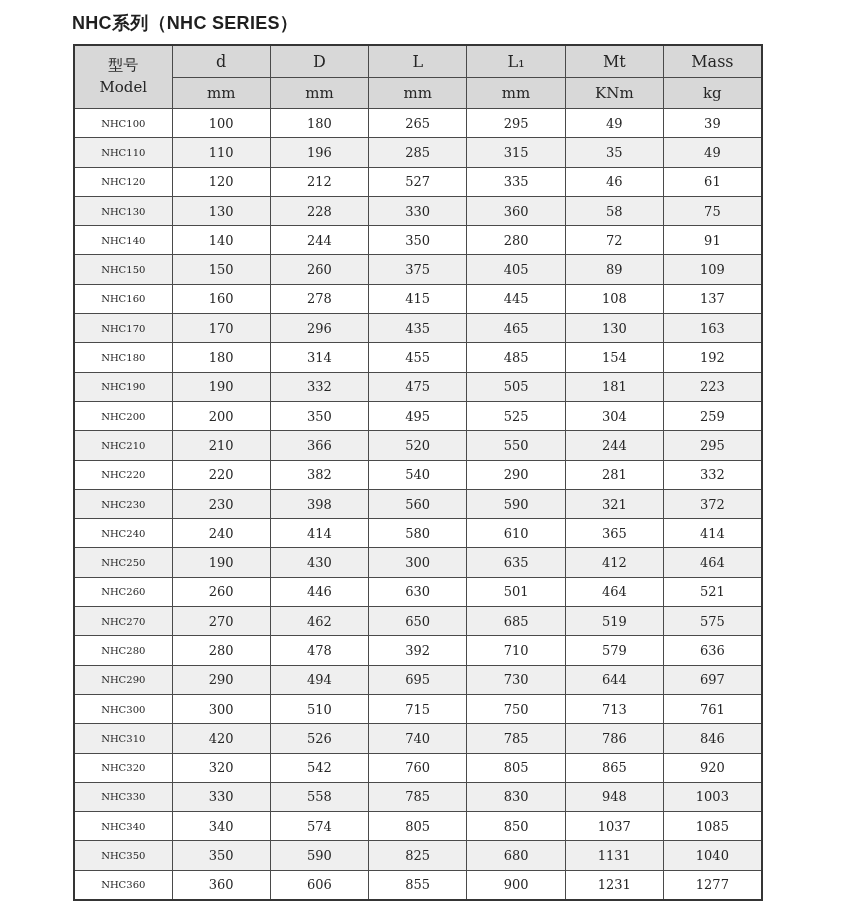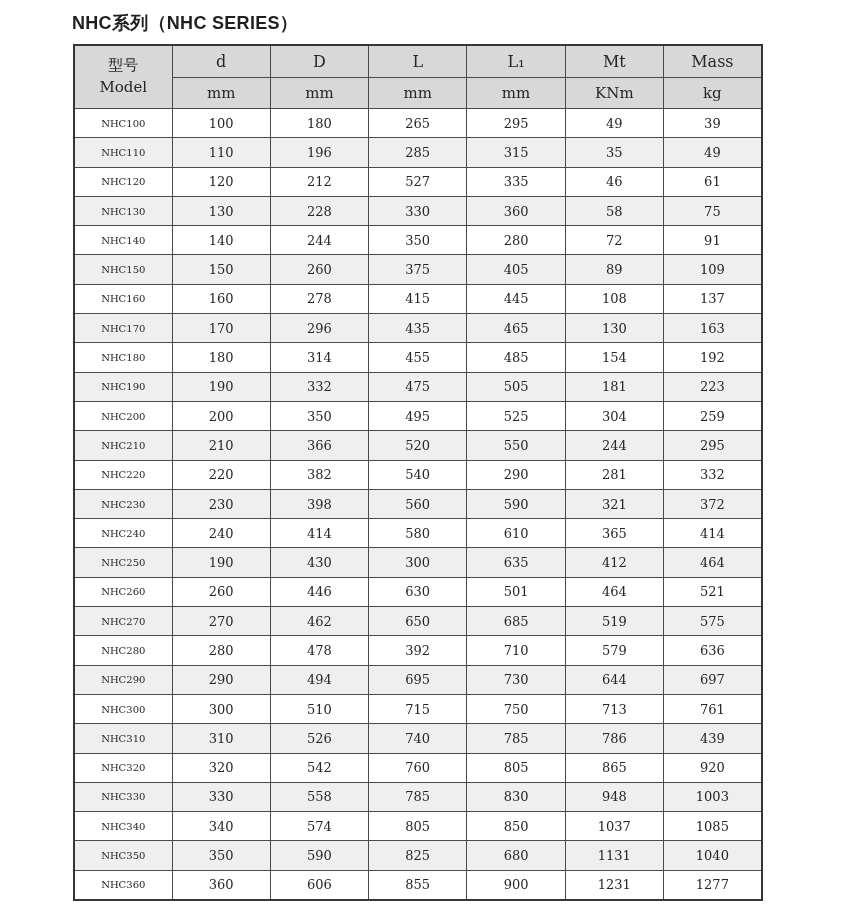--- a/index.html
+++ b/index.html
@@ -291,26 +291,26 @@
           <td class="model">NHC300</td>
           <td>300</td>
           <td>510</td>
           <td>715</td>
           <td>750</td>
           <td>713</td>
           <td>761</td>
         </tr>
         <tr>
           <td class="model">NHC310</td>
-          <td>310</td>
+          <td>420</td>
           <td>526</td>
           <td>740</td>
           <td>785</td>
           <td>786</td>
-          <td>439</td>
+          <td>846</td>
         </tr>
         <tr>
           <td class="model">NHC320</td>
           <td>320</td>
           <td>542</td>
           <td>760</td>
           <td>805</td>
           <td>865</td>
           <td>920</td>
         </tr>

